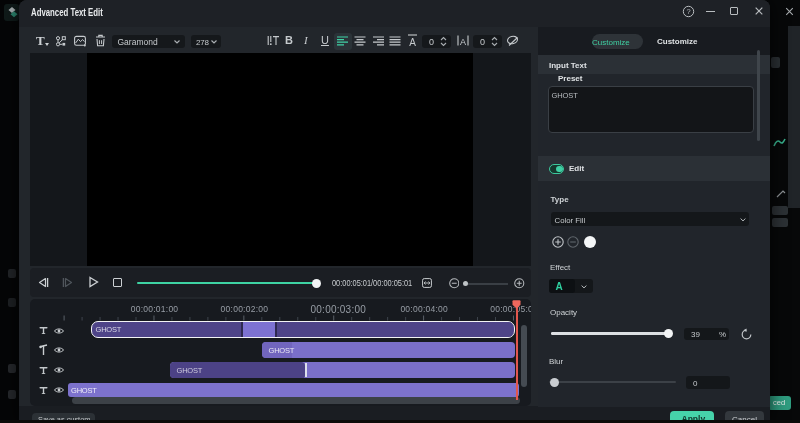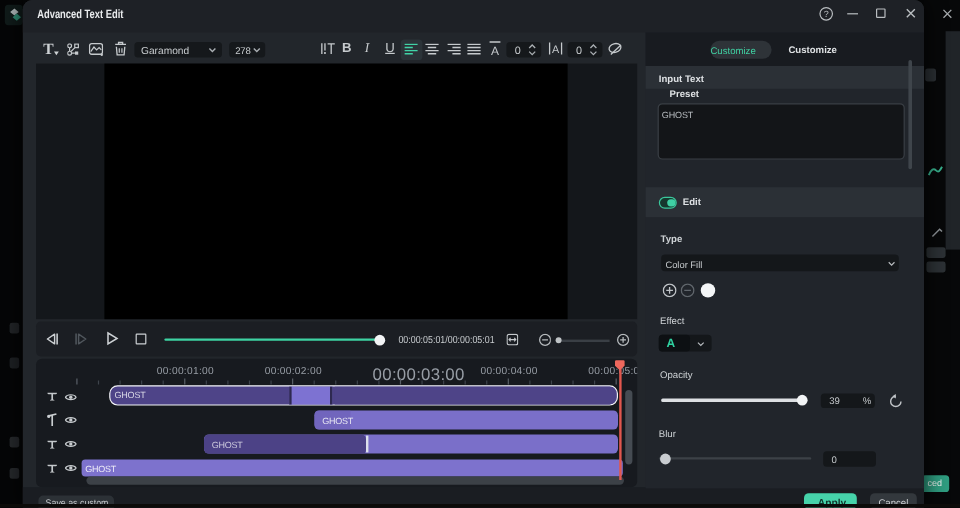--- a/index.html
+++ b/index.html
@@ -171,21 +171,21 @@
   <div class="abs" style="left:462.5px;top:280.5px;width:5.5px;height:5.5px;background:#bfc3c6;border-radius:50%;"></div>
   <svg class="abs" style="left:514px;top:278px;" width="10.5" height="10.5" viewBox="0 0 12 12">
     <circle cx="6" cy="6" r="5.2" stroke="#b6babd" stroke-width="1.2" fill="none"></circle>
     <path d="M3.2 6 L8.8 6 M6 3.2 L6 8.8" stroke="#b6babd" stroke-width="1.2"></path>
   </svg>
 
   <div class="abs" style="left:30px;top:299px;width:501px;height:107px;background:#171a1f;border-radius:5px;overflow:hidden;" id="tl">
 
     <div class="txt" style="left:100.7px;top:4.5px;font-size:8.5px;letter-spacing:0.25px;color:#979da5;">00:00:01:00</div>
     <div class="txt" style="left:190.6px;top:4.5px;font-size:8.5px;letter-spacing:0.25px;color:#979da5;">00:00:02:00</div>
-    <div class="txt" style="left:280.5px;top:4.5px;font-size:14px;letter-spacing:0.25px;color:#979da5;text-align:center;">00:00:03:00</div>
+    <div class="txt" style="left:280.5px;top:4.5px;font-size:10px;letter-spacing:0.25px;color:#979da5;text-align:center;">00:00:03:00</div>
     <div class="txt" style="left:370.4px;top:4.5px;font-size:8.5px;letter-spacing:0.25px;color:#979da5;">00:00:04:00</div>
     <div class="txt" style="left:460.3px;top:4.5px;font-size:8.5px;letter-spacing:0.25px;color:#979da5;">00:00:05:00</div>
 
     <svg class="abs" style="left:0;top:15.5px;" width="501" height="6" id="ticks">
         <path d="M34.10 0.5 L34.10 5.5" stroke="#5a6068" stroke-width="1"></path>
         <path d="M52.08 2 L52.08 5.5" stroke="#3e444c" stroke-width="1"></path>
         <path d="M70.05 2 L70.05 5.5" stroke="#3e444c" stroke-width="1"></path>
         <path d="M88.03 2 L88.03 5.5" stroke="#3e444c" stroke-width="1"></path>
         <path d="M106.00 2 L106.00 5.5" stroke="#3e444c" stroke-width="1"></path>
         <path d="M123.97 0.5 L123.97 5.5" stroke="#5a6068" stroke-width="1"></path>

